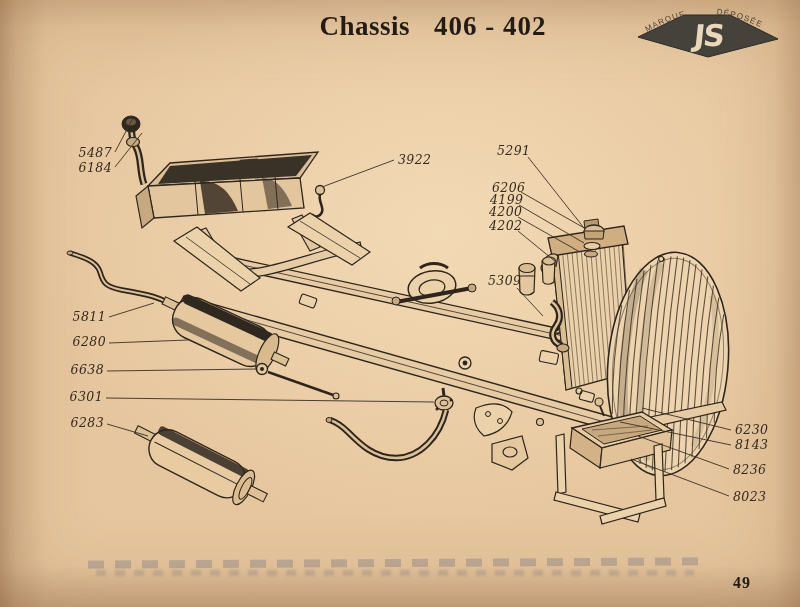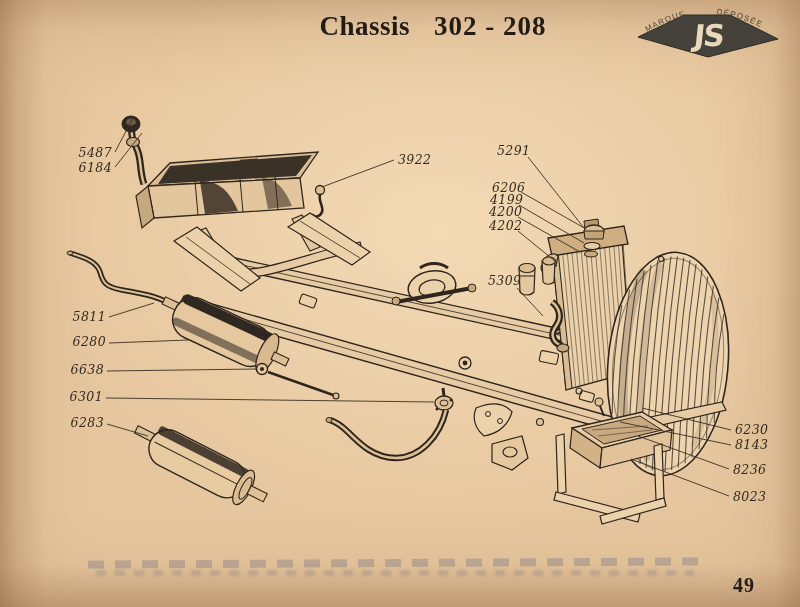--- a/index.html
+++ b/index.html
@@ -23,30 +23,30 @@
   .diagram-svg{position:absolute; left:0; top:0;}
   .plabel{font-family:"DejaVu Serif", serif; font-style:italic; font-size:12.5px; fill:#342a1e; letter-spacing:.4px;}
   .leader{stroke:#3a2f23; stroke-width:.9; fill:none;}
   .ink{stroke:#2e261c; fill:none;}
   .ghost1{position:absolute; left:88px; top:559px; width:612px; height:8px;
     background:repeating-linear-gradient(90deg, rgba(90,100,125,.30) 0 16px, rgba(90,100,125,0) 16px 27px);
     filter:blur(.7px); transform:rotate(-.3deg);}
   .ghost2{position:absolute; left:96px; top:570px; width:598px; height:6px;
     background:repeating-linear-gradient(90deg, rgba(90,100,125,.20) 0 10px, rgba(90,100,125,0) 10px 19px);
     filter:blur(.9px);}
-  .page-num{position:absolute; left:733px; top:574px; font-weight:bold; font-size:20px; color:#241d15; letter-spacing:1px;}
+  .page-num{position:absolute; left:733px; top:574px; font-weight:bold; font-size:16px; color:#241d15; letter-spacing:1px;}
 </style>
 </head>
 <body>
 
 <div class="page">
 
   <div class="title-row">
     <span class="title-inner">
-      <span class="title-word">Chassis</span><span class="title-num">302 - 208</span>
+      <span class="title-word">Chassis</span><span class="title-num">406 - 402</span>
     </span>
   </div>
 
   <svg class="logo-box" viewBox="0 0 160 58">
     <defs>
         <path id="logoArc" d="M14,32 Q80,-10 146,32"></path>
       </defs>
     <polygon points="10,34 56,12 102,12 150,36 80,54" fill="#45423b" stroke="#2e2a24" stroke-width="1"></polygon>
     <text x="80" y="43" text-anchor="middle" font-family="DejaVu Sans, sans-serif" font-weight="bold" font-size="30" fill="#e9d9ba" letter-spacing="-2" transform="skewX(-6) translate(4,0)">JS</text>
     <text font-family="Liberation Sans, sans-serif" font-size="8" fill="#4a443a" letter-spacing="1.2">

